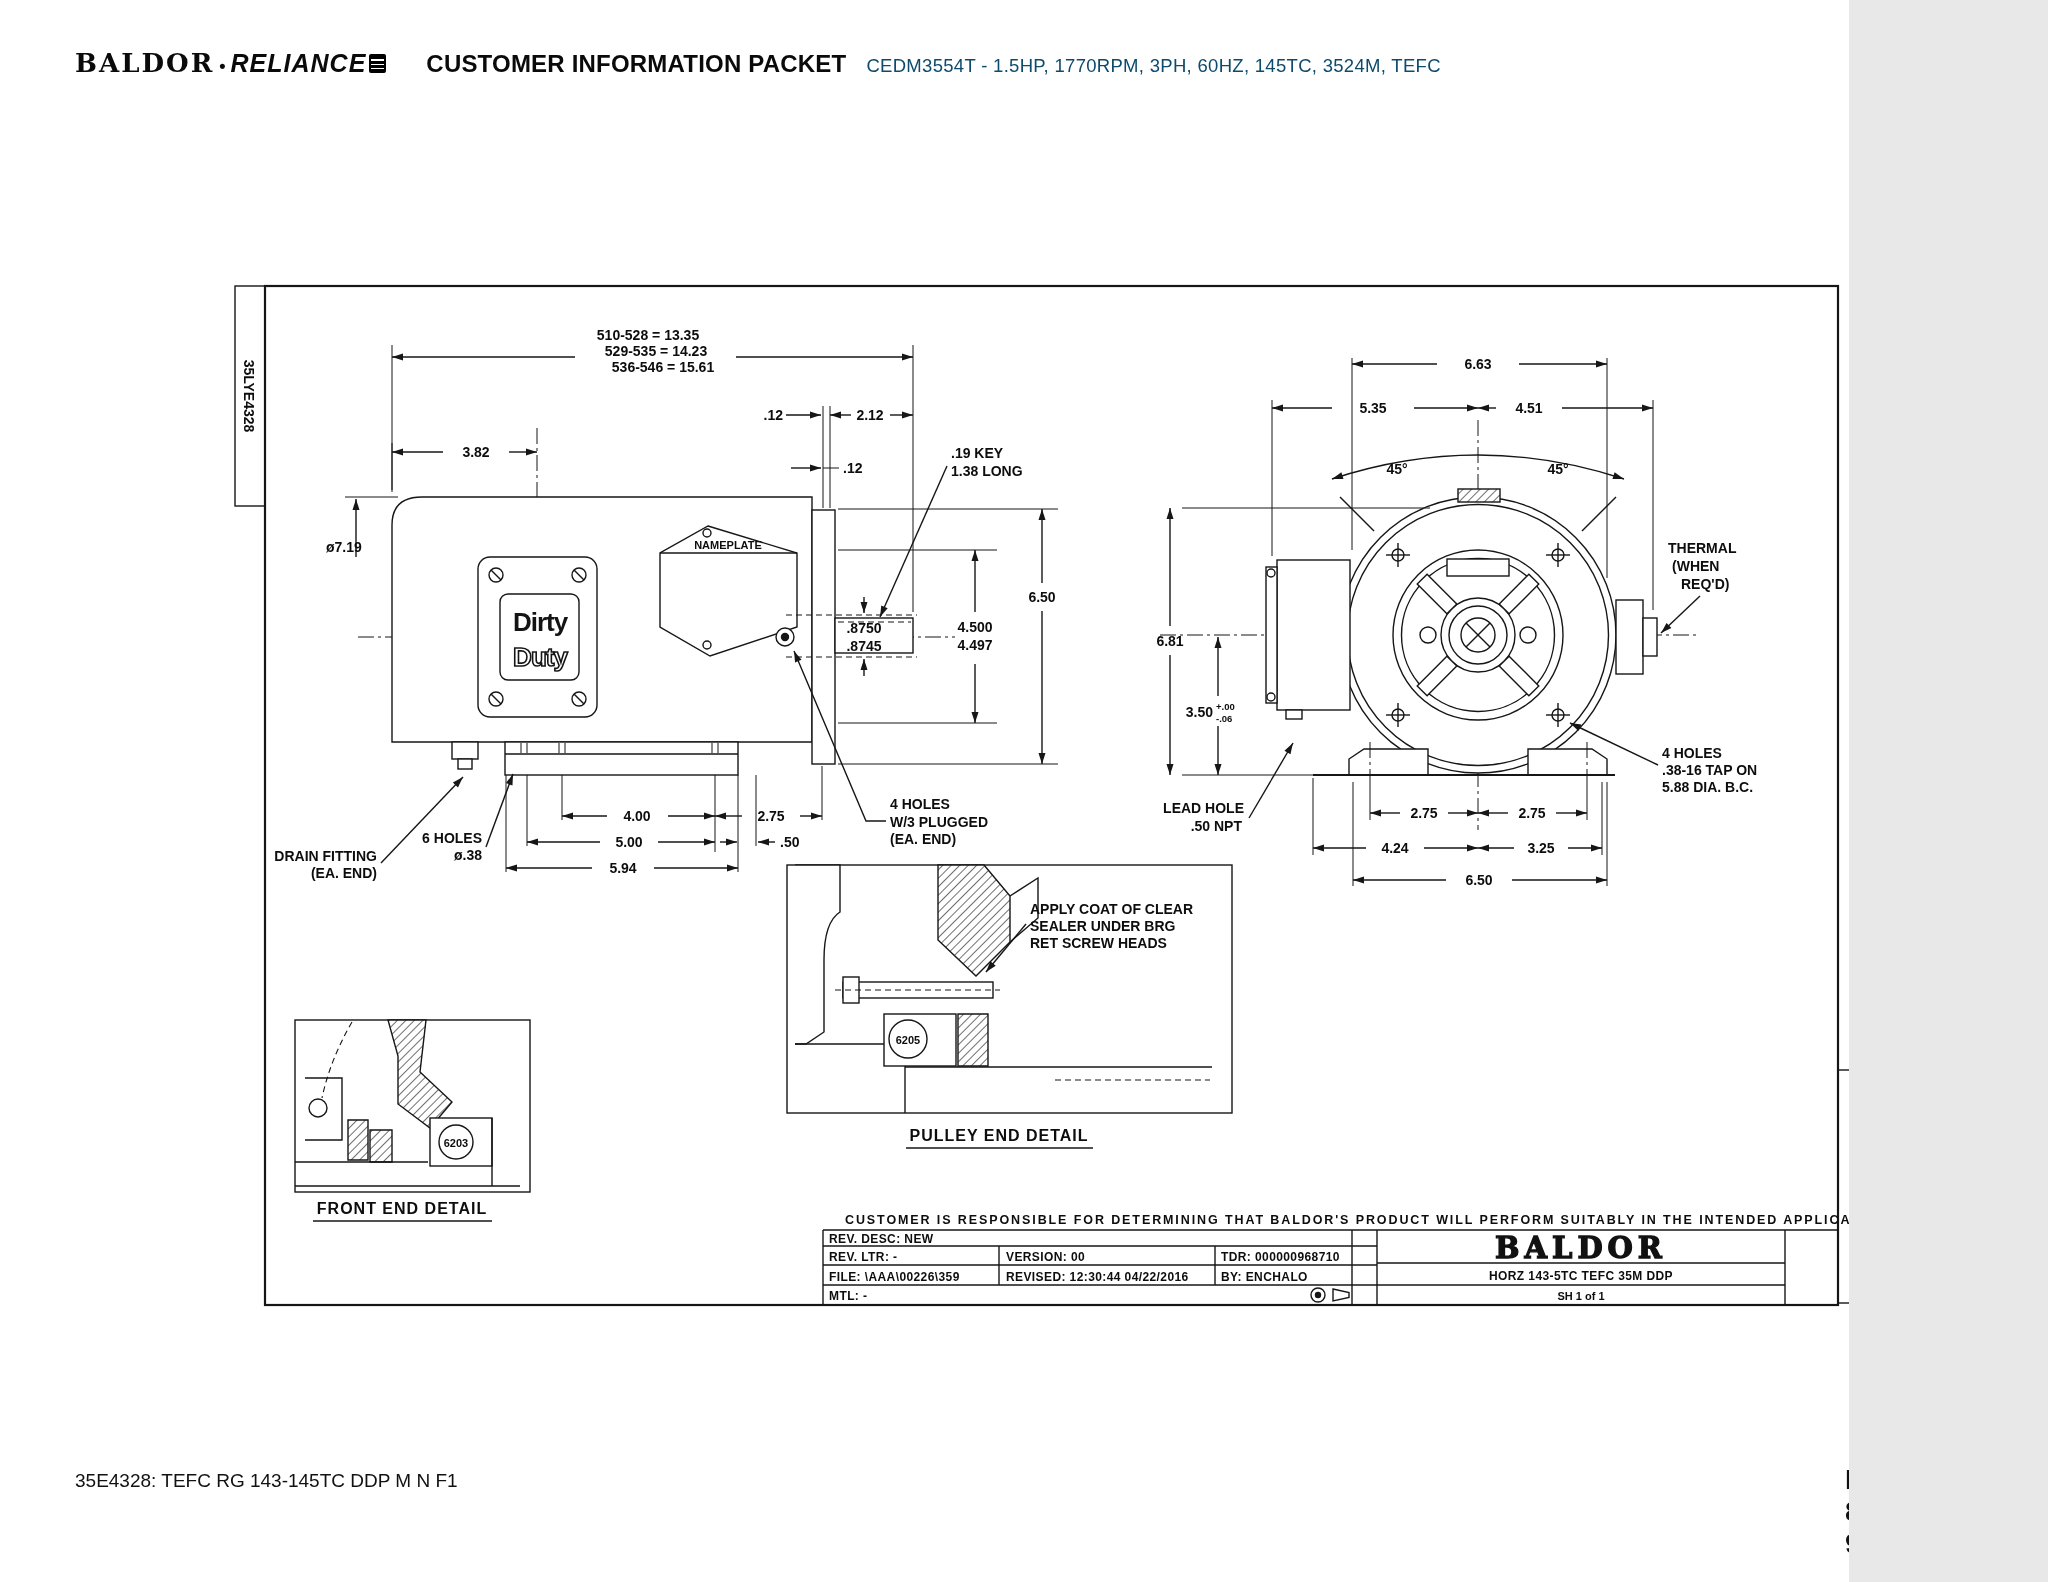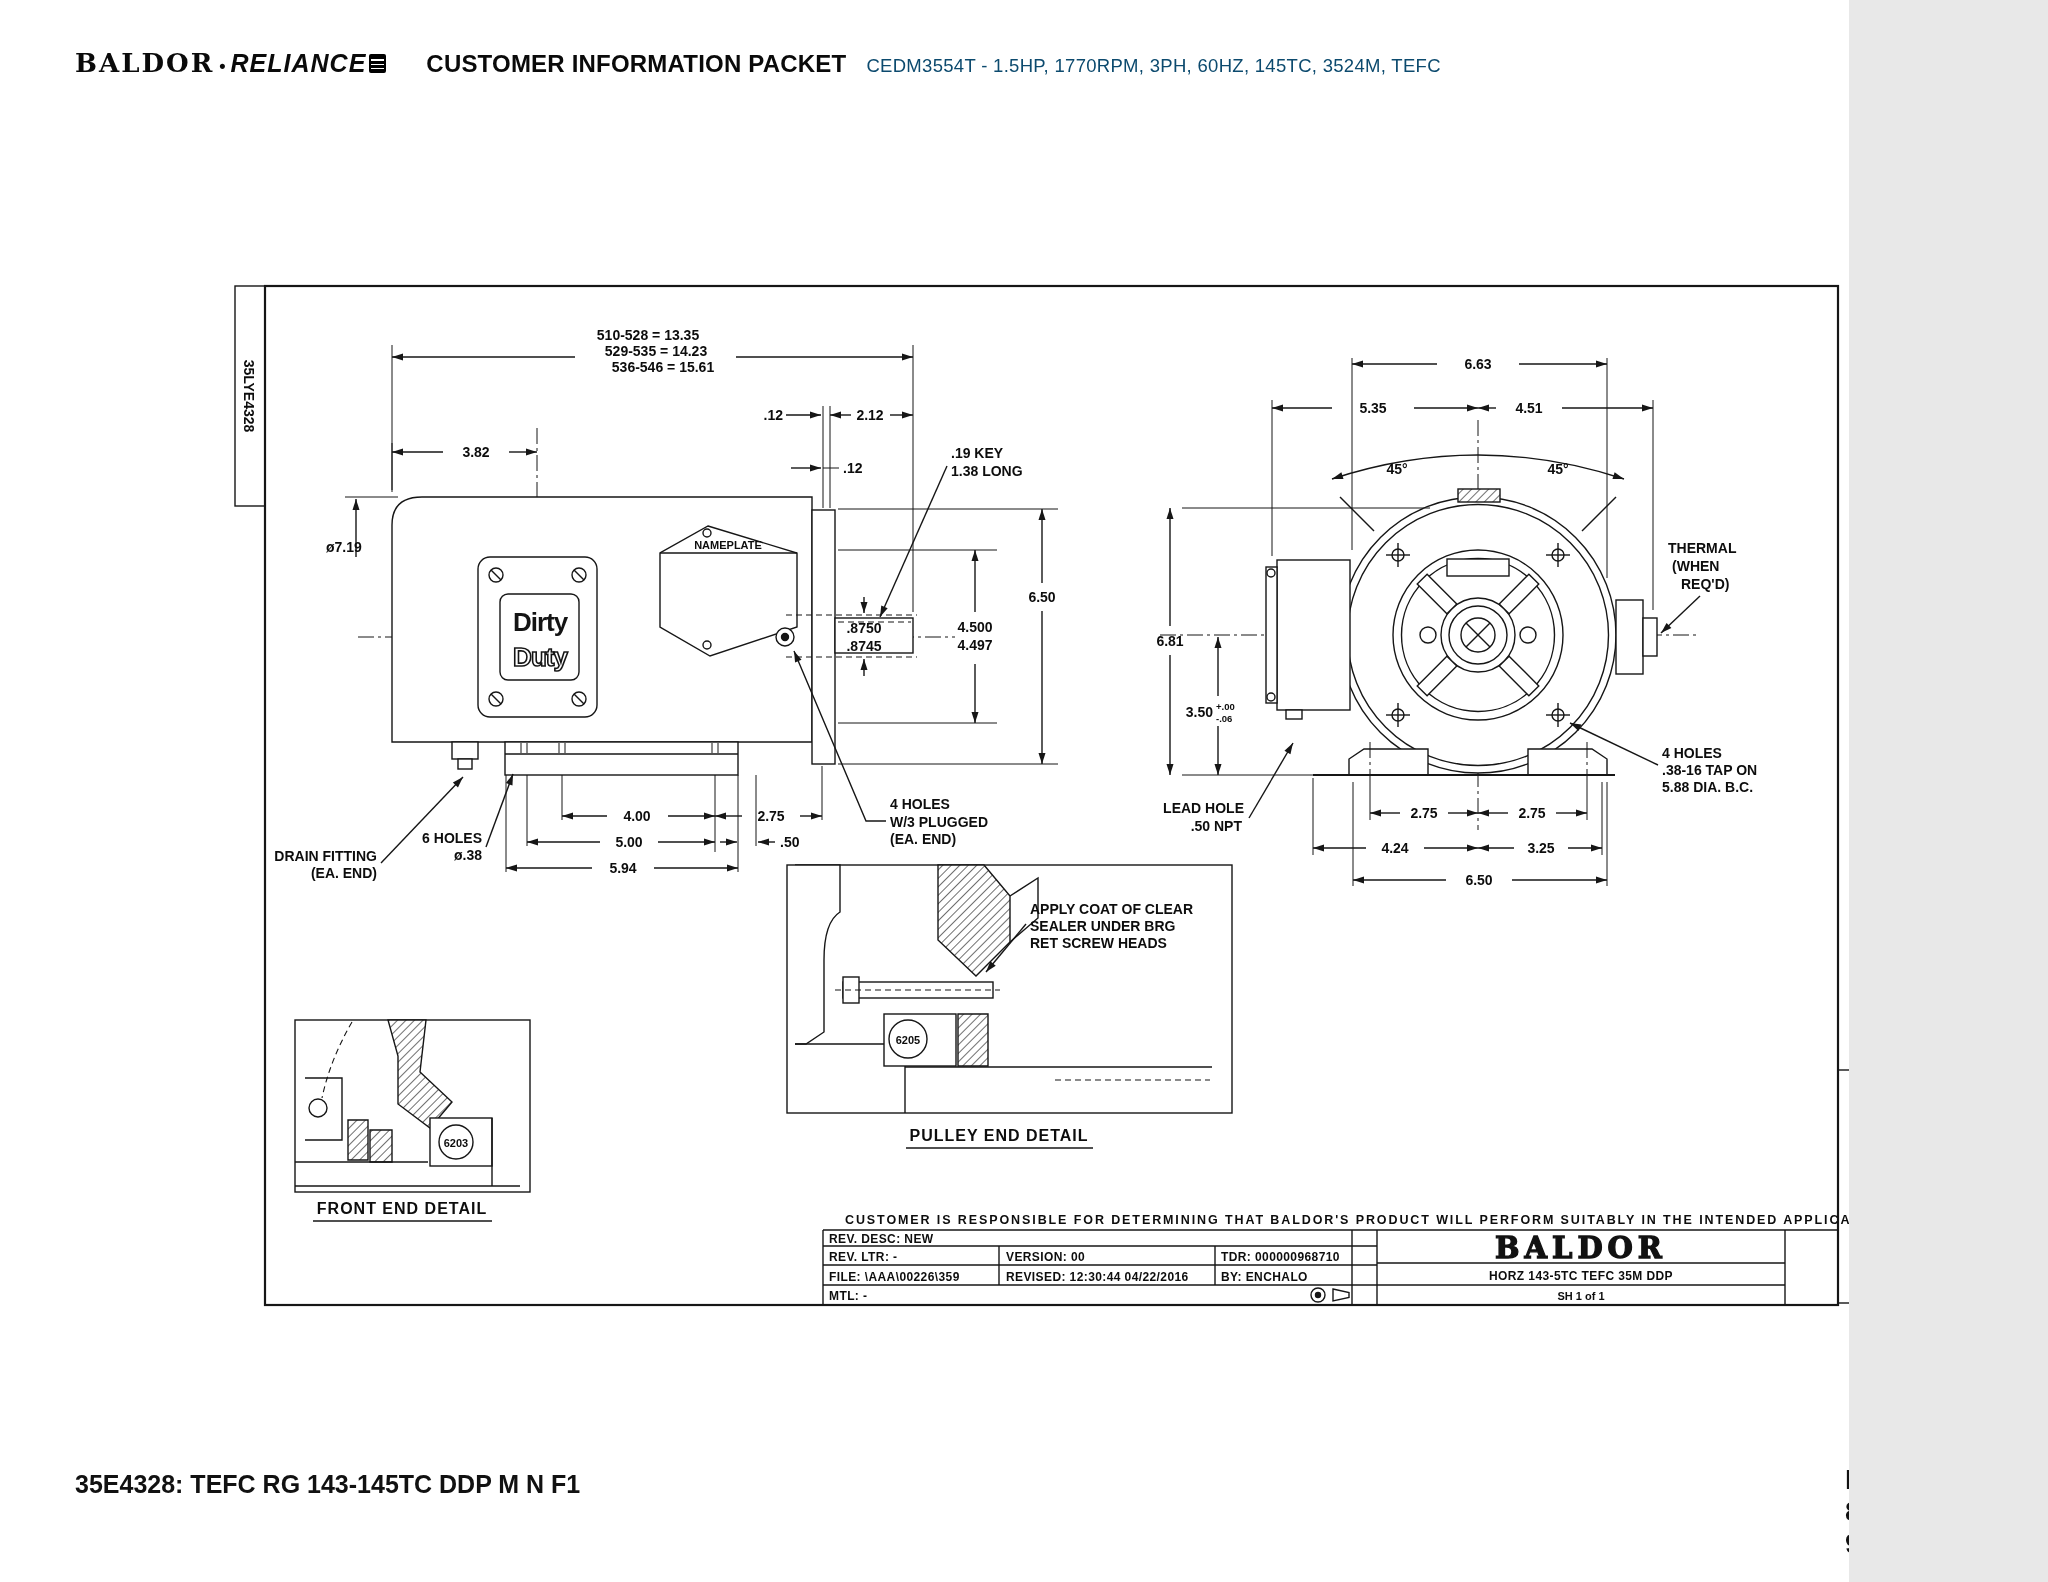--- a/index.html
+++ b/index.html
@@ -8,21 +8,21 @@
   
   .header{position:absolute;left:75px;top:48px;display:flex;align-items:baseline;color:#0a0a0a;white-space:nowrap;}
   .logo-baldor{font-family:"DejaVu Serif",serif;font-weight:700;font-size:26px;letter-spacing:2px;}
   .logo-dot{font-size:18px;font-weight:900;margin:0 5px;}
   .logo-reliance{font-style:italic;font-weight:900;font-size:25px;letter-spacing:1px;text-align:right;}
   .logo-mark{display:inline-block;width:13px;height:15px;margin-left:3px;border-radius:2px;
              background:repeating-linear-gradient(180deg,#000 0 3px,#fff 3px 4.5px);border:2px solid #000;align-self:center;}
   .packet-title{font-weight:700;font-size:24px;margin-left:40px;letter-spacing:0.2px;}
   .model-line{font-weight:400;font-size:18.5px;margin-left:20px;letter-spacing:0.3px;color:#0c4a6e;}
   
-  .footer-left{position:absolute;left:75px;top:1470px;font-size:25px;font-weight:700;color:#111;}
+  .footer-left{position:absolute;left:75px;top:1470px;font-size:19px;font-weight:400;color:#111;}
   .footer-right{position:absolute;left:1845px;top:1464px;font-size:28px;font-weight:700;color:#111;}
   
   svg text{font-family:"Liberation Sans",sans-serif;font-weight:700;font-size:14px;fill:#0d0d0d;}
   .mid{text-anchor:middle;} .end{text-anchor:end;}
   .t16{font-size:16px;letter-spacing:1px;} .t11{font-size:11px;} .t12{font-size:12px;letter-spacing:.4px;}
   .t9{font-size:9.5px;}
   .lw path,.lw line,.lw rect,.lw circle,.lw polyline,.lw polygon{stroke:#161616;fill:none;stroke-width:1.4px;}
   .lw .wf{fill:#ffffff;}
   .lw .thick{stroke-width:2.2px;}
   .lw .thin{stroke-width:1px;}

